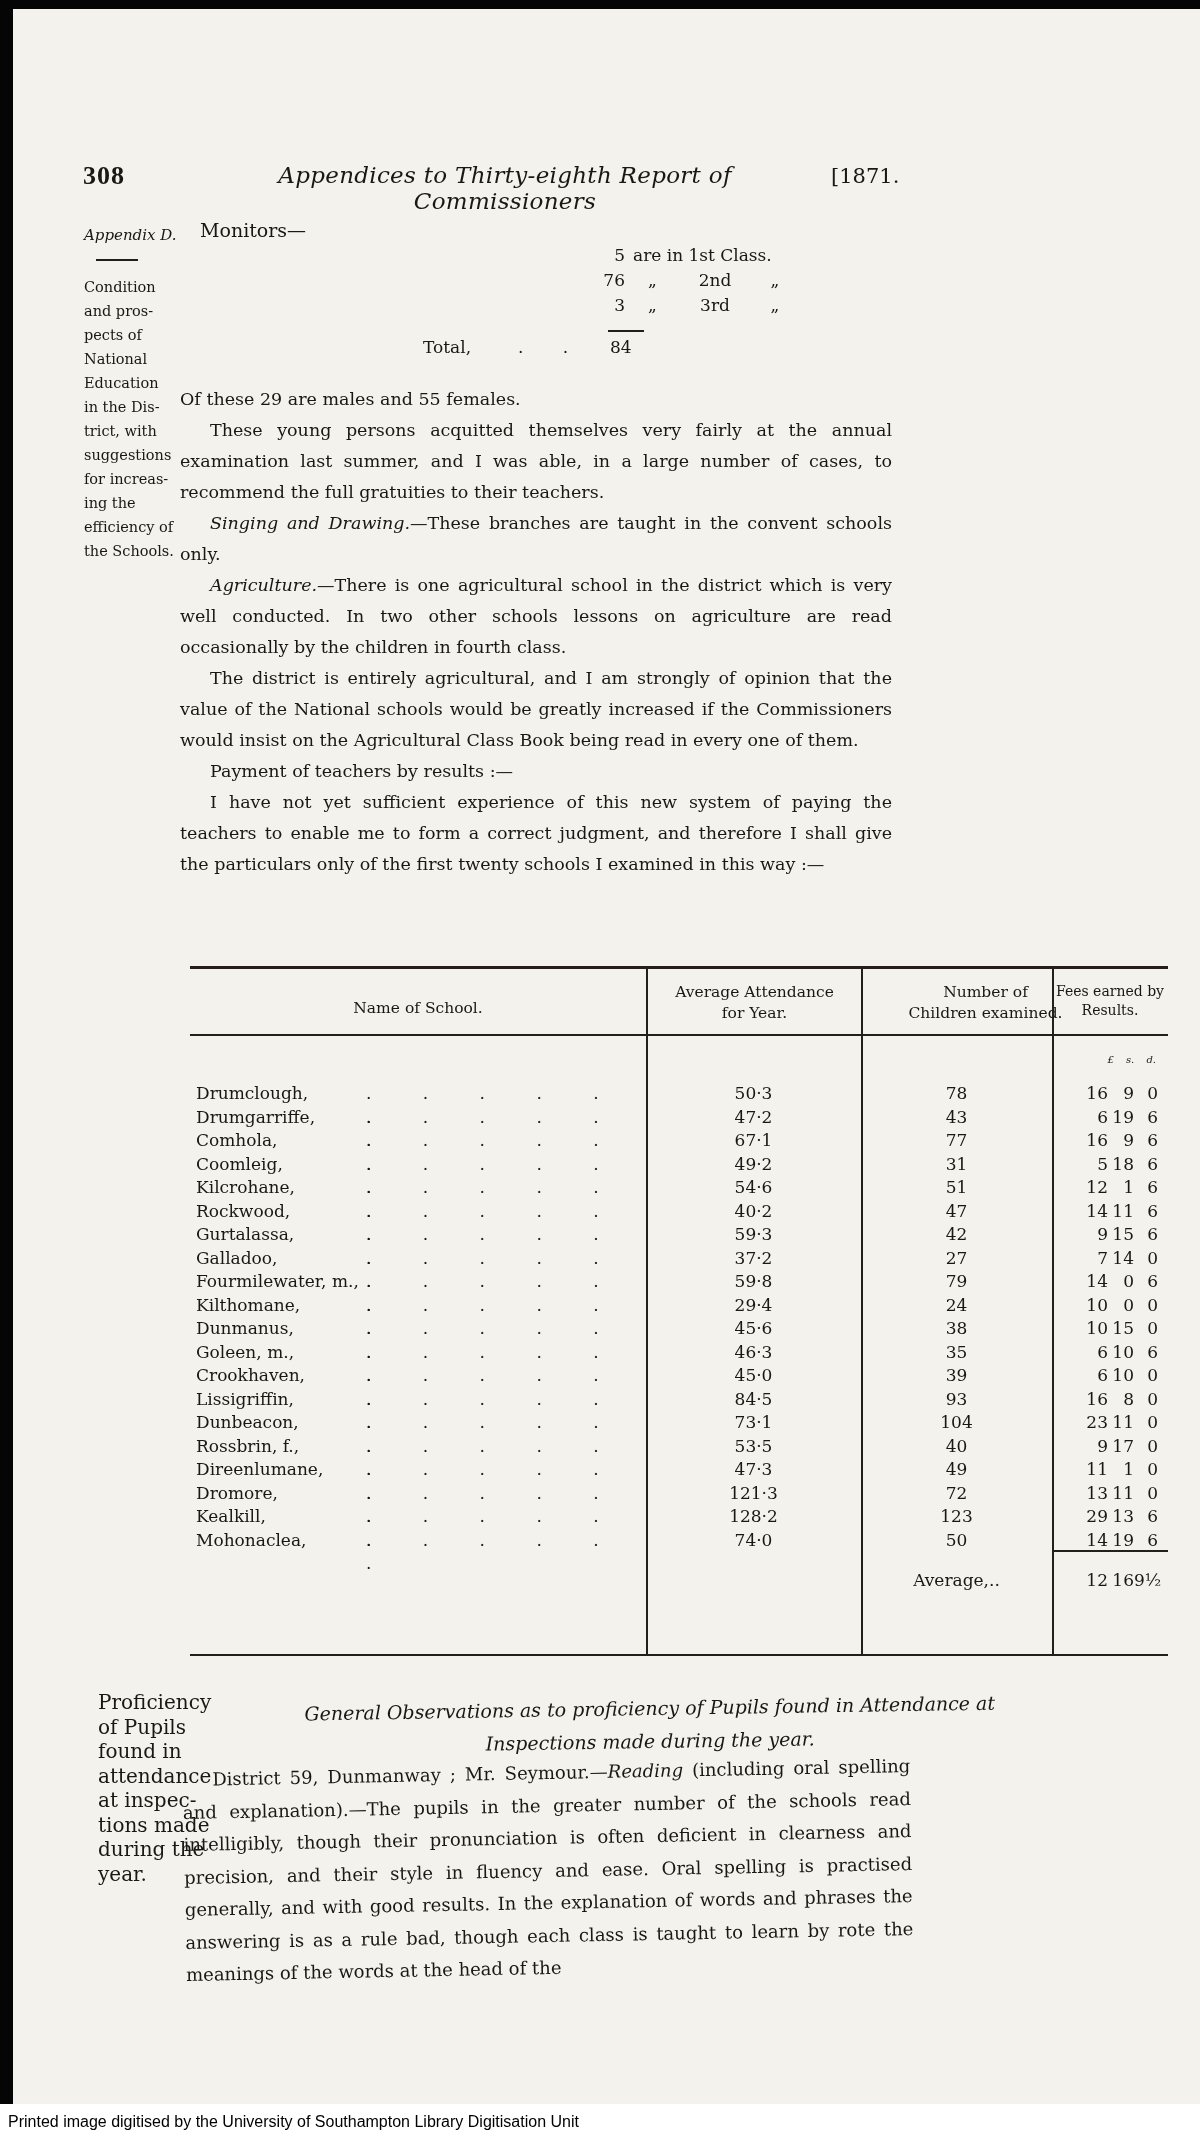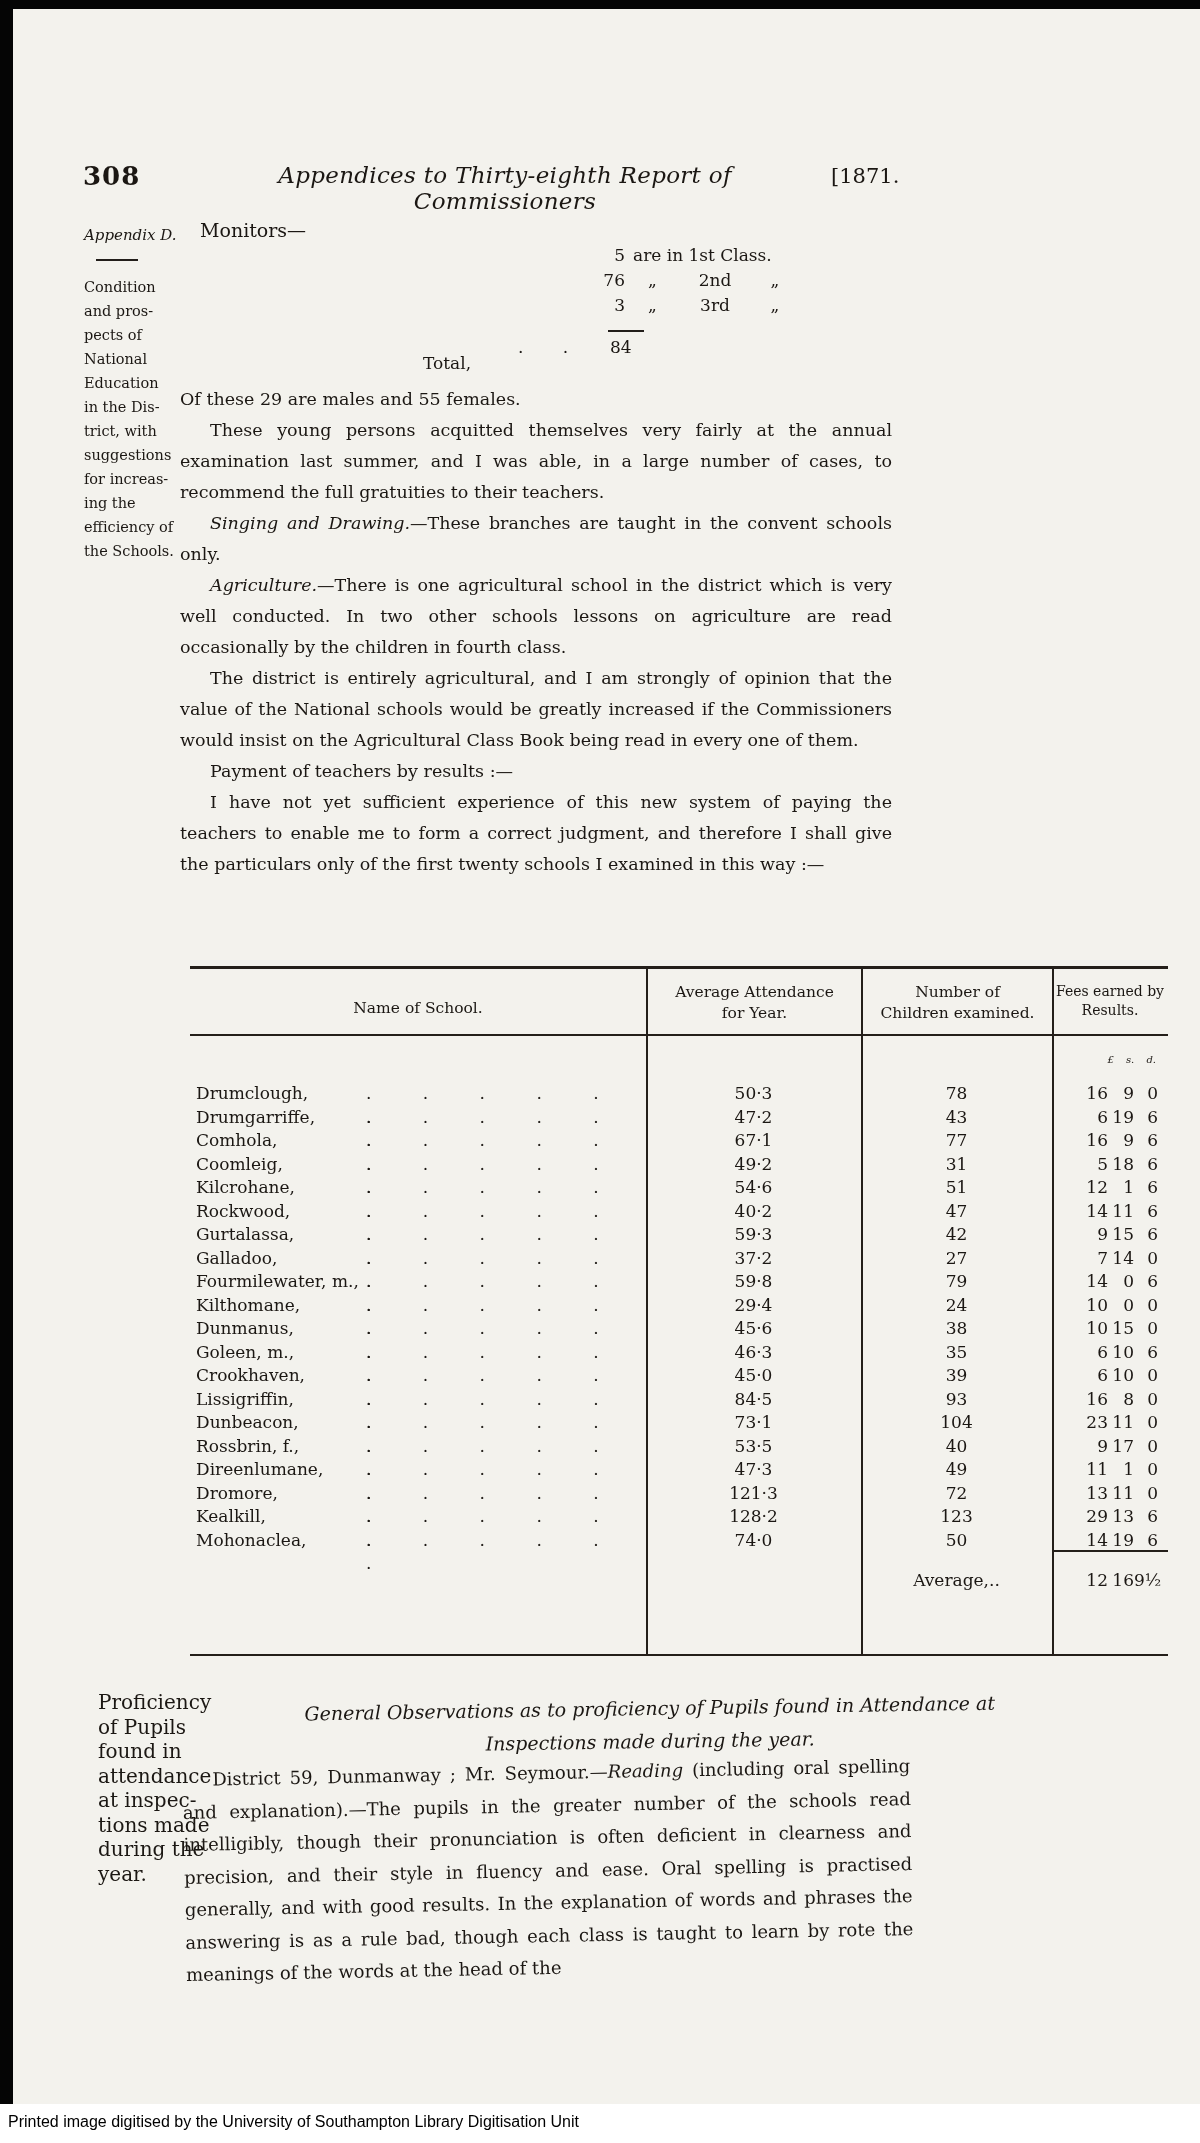--- a/index.html
+++ b/index.html
@@ -15,61 +15,61 @@
   .pre{white-space:pre-line;}
   .ital{font-style:italic;}
 
   
   .bar-top{left:0;top:0;width:1200px;height:9px;background:#050505;}
   .bar-left{left:0;top:0;width:13px;height:2104px;background:#050505;}
   .footer-band{left:0;top:2104px;width:1200px;height:39px;background:#ffffff;}
   .digitisation{left:8px;top:2113px;font-family:"Liberation Sans",sans-serif;font-size:16px;color:#000000;}
 
   
-  .pageno{left:83px;top:161px;font-size:26px;font-weight:bold;letter-spacing:1px;}
+  .pageno{left:83px;top:161px;font-size:26px;font-weight:bold;letter-spacing:1px;font-family:Liberation Serif, serif;}
   .running-title{left:185px;top:162px;width:640px;text-align:center;font-style:italic;font-size:23px;letter-spacing:.3px;}
   .year{left:831px;top:164px;font-size:21px;}
 
   
   .mn-appendix{left:84px;top:226px;font-size:15px;font-style:italic;}
   .mn-rule{left:96px;top:259px;width:42px;height:2px;background:#221e1a;}
   .mn-condition{left:84px;top:275px;width:108px;font-size:14.5px;line-height:24px;}
   .mn-proficiency{left:98px;top:1690px;width:112px;font-size:20px;line-height:24.5px;}
 
   
   .monitors-label{left:200px;top:219px;font-size:19px;}
   .monitors-stats{left:560px;top:243px;font-size:17px;}
   .mrow{display:grid;grid-template-columns:65px 55px 70px 50px;line-height:25px;}
   .mnum{text-align:right;}
   .mq,.mcls{text-align:center;}
   .mclass1{grid-column:2/5;text-align:left;padding-left:8px;}
   .monitors-rule{left:608px;top:330px;width:36px;height:2px;background:#221e1a;}
   .monitors-total{left:423px;top:337px;font-size:17px;height:24px;width:240px;}
-  .t-label{position:absolute;left:0;top:16px;}
+  .t-label{position:absolute;left:0;top:0;}
   .t-dots{position:absolute;left:95px;top:0;word-spacing:34px;}
   .t-value{position:absolute;left:187px;top:0;}
 
   
   .bodycopy{left:180px;top:384px;width:712px;font-size:17.5px;line-height:31px;text-align:justify;}
   .bodycopy p{margin:0;}
   .ind{text-indent:30px;}
 
   
   .tbl{left:190px;top:966px;width:978px;height:692px;font-size:17px;}
   .tbl .line{position:absolute;background:#241f1a;}
   .tbl-topline{left:0;top:0;width:978px;height:2.5px;}
   .tbl-headline{left:0;top:68px;width:978px;height:1.5px;}
   .tbl-bottomline{left:0;top:688px;width:978px;height:1.5px;}
   .v1{left:456px;top:0;width:1.6px;height:689px;}
   .v2{left:671px;top:0;width:1.6px;height:689px;}
   .v3{left:862px;top:0;width:1.6px;height:689px;}
   .th{position:absolute;text-align:center;font-size:15.5px;line-height:21px;}
   .th-name{left:0;top:32px;width:456px;}
   .th-att{left:458px;top:16px;width:213px;}
-  .th-num{left:673px;top:16px;width:189px;}
+  .th-num{left:673px;top:16px;width:189px;padding-left:28px;}
   .th-fees{left:864px;top:16px;width:112px;font-size:14px;line-height:19px;}
   .fees-unit{position:absolute;left:862px;top:88px;width:104px;text-align:right;font-style:italic;font-size:10px;word-spacing:9px;}
   .tbody{position:absolute;left:0;top:116px;width:978px;}
   .trow{display:flex;height:23.5px;line-height:23.5px;}
   .c-name{width:456px;position:relative;padding-left:6px;box-sizing:border-box;}
   .c-dots{position:absolute;left:176px;top:0;word-spacing:46px;}
   .c-att{width:215px;text-align:center;}
   .c-num{width:191px;text-align:center;}
   .c-fees{width:116px;display:flex;justify-content:flex-end;padding-right:10px;box-sizing:border-box;}
   .fL{width:34px;text-align:right;}

